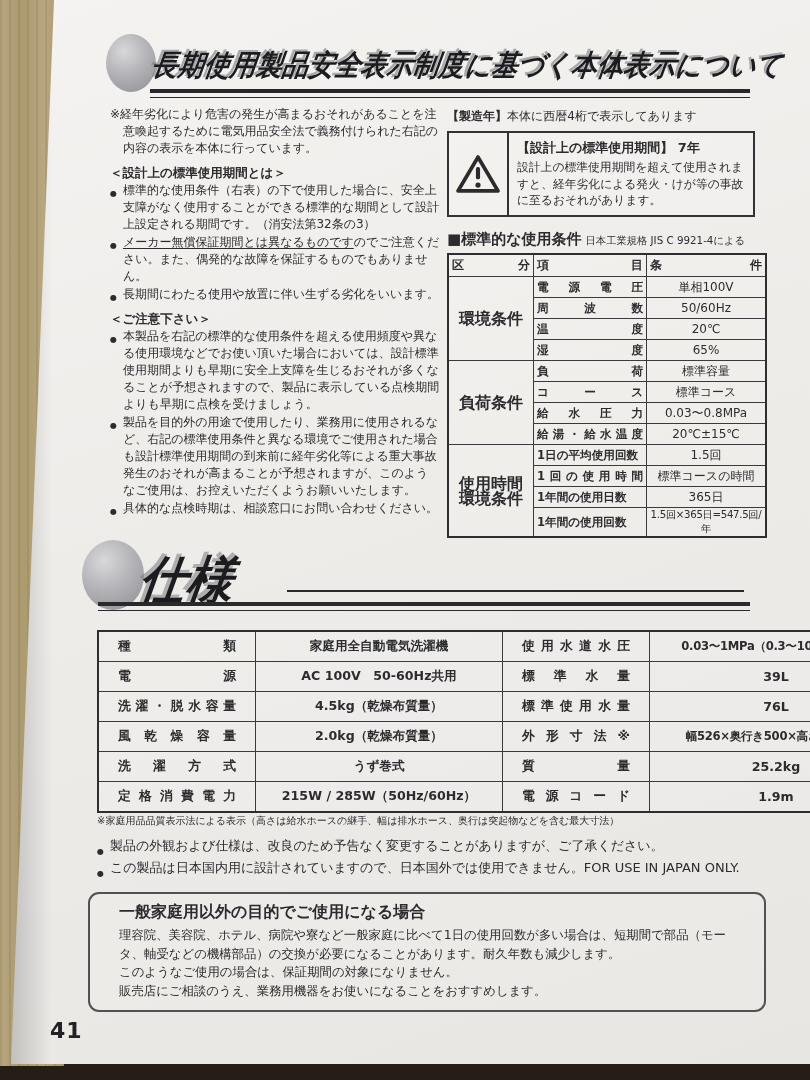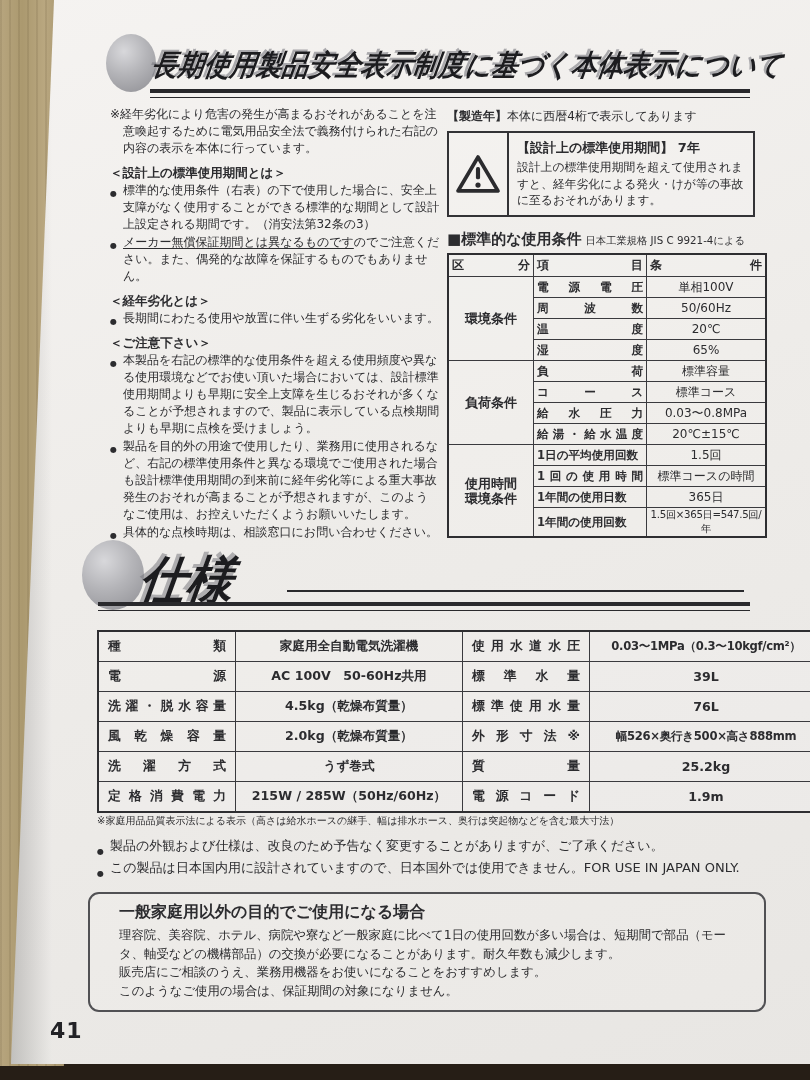--- a/index.html
+++ b/index.html
@@ -69,29 +69,29 @@
 
   
   .ct-head{margin:12px 0 4px 0;}
   .ct-head .hd{font-weight:700;font-size:15px;}
   .ct-head .nt{font-size:10.3px;margin-left:4px;}
   table{border-collapse:collapse;table-layout:fixed;}
   .ctable{width:308px;border:2px solid #2e2e31;font-size:12px;background:rgba(255,255,255,.12);}
   .ctable td,.ctable th{border:1px solid #3a3a3e;padding:0 3px;height:20px;overflow:hidden;}
   .ctable .c0{width:78px;}.ctable .c1{width:106px;}.ctable .c2{width:112px;}
   .ctable th{font-weight:700;height:21px;}
-  .gl{font-weight:700;text-align:center;white-space:pre-line;font-size:13px;line-height:15px;}
+  .gl{font-weight:700;text-align:center;white-space:pre-line;font-size:16px;line-height:15px;}
   .lbl{font-weight:700;font-size:11.6px;}
   .val{text-align:center;font-weight:500;}
   .sm2{font-size:10.2px;letter-spacing:-0.3px;}
   .dist{text-align:justify;text-align-last:justify;text-justify:inter-character;}
 
   
   .stable{position:absolute;left:97px;top:630px;width:660px;border:2px solid #2e2e31;font-size:13px;background:rgba(255,255,255,.12);}
-  .stable td{border:1px solid #3a3a3e;height:29px;padding:0 9px;overflow:hidden;margin-top:44px;}
+  .stable td{border:1px solid #3a3a3e;height:29px;padding:0 19px;overflow:hidden;margin-top:44px;}
   .stable .s0{width:118px;}.stable .s1{width:208px;}.stable .s2{width:108px;}.stable .s3{width:214px;}
   .slbl{font-weight:700;font-size:12.8px;}
   .sval{text-align:center;font-weight:600;font-size:12.6px;}
   .sval.sm{font-size:11.6px;letter-spacing:-0.3px;}
 
   .footnote{position:absolute;left:97px;top:814px;font-size:10px;white-space:nowrap;}
   .bullets2{position:absolute;left:97px;top:834px;width:665px;font-size:13px;line-height:21px;}
   .bullets2 .bl::before{top:6px;}
 
   
@@ -115,21 +115,20 @@
     <div class="rule1"></div>
   </div>
 
   <div class="col-left">
     <p class="hang">※経年劣化により危害の発生が高まるおそれがあることを注意喚起するために電気用品安全法で義務付けられた右記の内容の表示を本体に行っています。</p>
 
     <div class="h3">＜設計上の標準使用期間とは＞</div>
     <div class="bl">標準的な使用条件（右表）の下で使用した場合に、安全上支障がなく使用することができる標準的な期間として設計上設定される期間です。（消安法第32条の3）</div>
     <div class="bl"><span class="ul">メーカー無償保証期間とは異なるものです</span><span>のでご注意ください。また、偶発的な故障を保証するものでもありません。</span></div>
 
-    <div class="h3">＜経年劣化とは＞</div>
     <div class="bl">長期間にわたる使用や放置に伴い生ずる劣化をいいます。</div>
 
     <div class="h3">＜ご注意下さい＞</div>
     <div class="bl">本製品を右記の標準的な使用条件を超える使用頻度や異なる使用環境などでお使い頂いた場合においては、設計標準使用期間よりも早期に安全上支障を生じるおそれが多くなることが予想されますので、製品に表示している点検期間よりも早期に点検を受けましょう。</div>
     <div class="bl">製品を目的外の用途で使用したり、業務用に使用されるなど、右記の標準使用条件と異なる環境でご使用された場合も設計標準使用期間の到来前に経年劣化等による重大事故発生のおそれが高まることが予想されますが、このようなご使用は、お控えいただくようお願いいたします。</div>
     <div class="bl">具体的な点検時期は、相談窓口にお問い合わせください。</div>
   </div>
 
   <div class="col-right">
     <div class="mfg"><b>【製造年】</b><span>本体に西暦4桁で表示してあります</span></div>
@@ -267,18 +266,18 @@
   <div class="footnote">※家庭用品品質表示法による表示（高さは給水ホースの継手、幅は排水ホース、奥行は突起物などを含む最大寸法）</div>
 
   <div class="bullets2">
     <div class="bl">製品の外観および仕様は、改良のため予告なく変更することがありますが、ご了承ください。</div>
     <div class="bl">この製品は日本国内用に設計されていますので、日本国外では使用できません。FOR USE IN JAPAN ONLY.</div>
   </div>
 
   <div class="notice">
     <div class="notice-title">一般家庭用以外の目的でご使用になる場合</div>
     <p>理容院、美容院、ホテル、病院や寮など一般家庭に比べて1日の使用回数が多い場合は、短期間で部品（モータ、軸受などの機構部品）の交換が必要になることがあります。耐久年数も減少します。</p>
+    <p>このようなご使用の場合は、保証期間の対象になりません。</p>
     <p>販売店にご相談のうえ、業務用機器をお使いになることをおすすめします。</p>
-    <p>このようなご使用の場合は、保証期間の対象になりません。</p>
   </div>
 
   <div class="pagenum">41</div>
 </div>
 
 </body></html>

